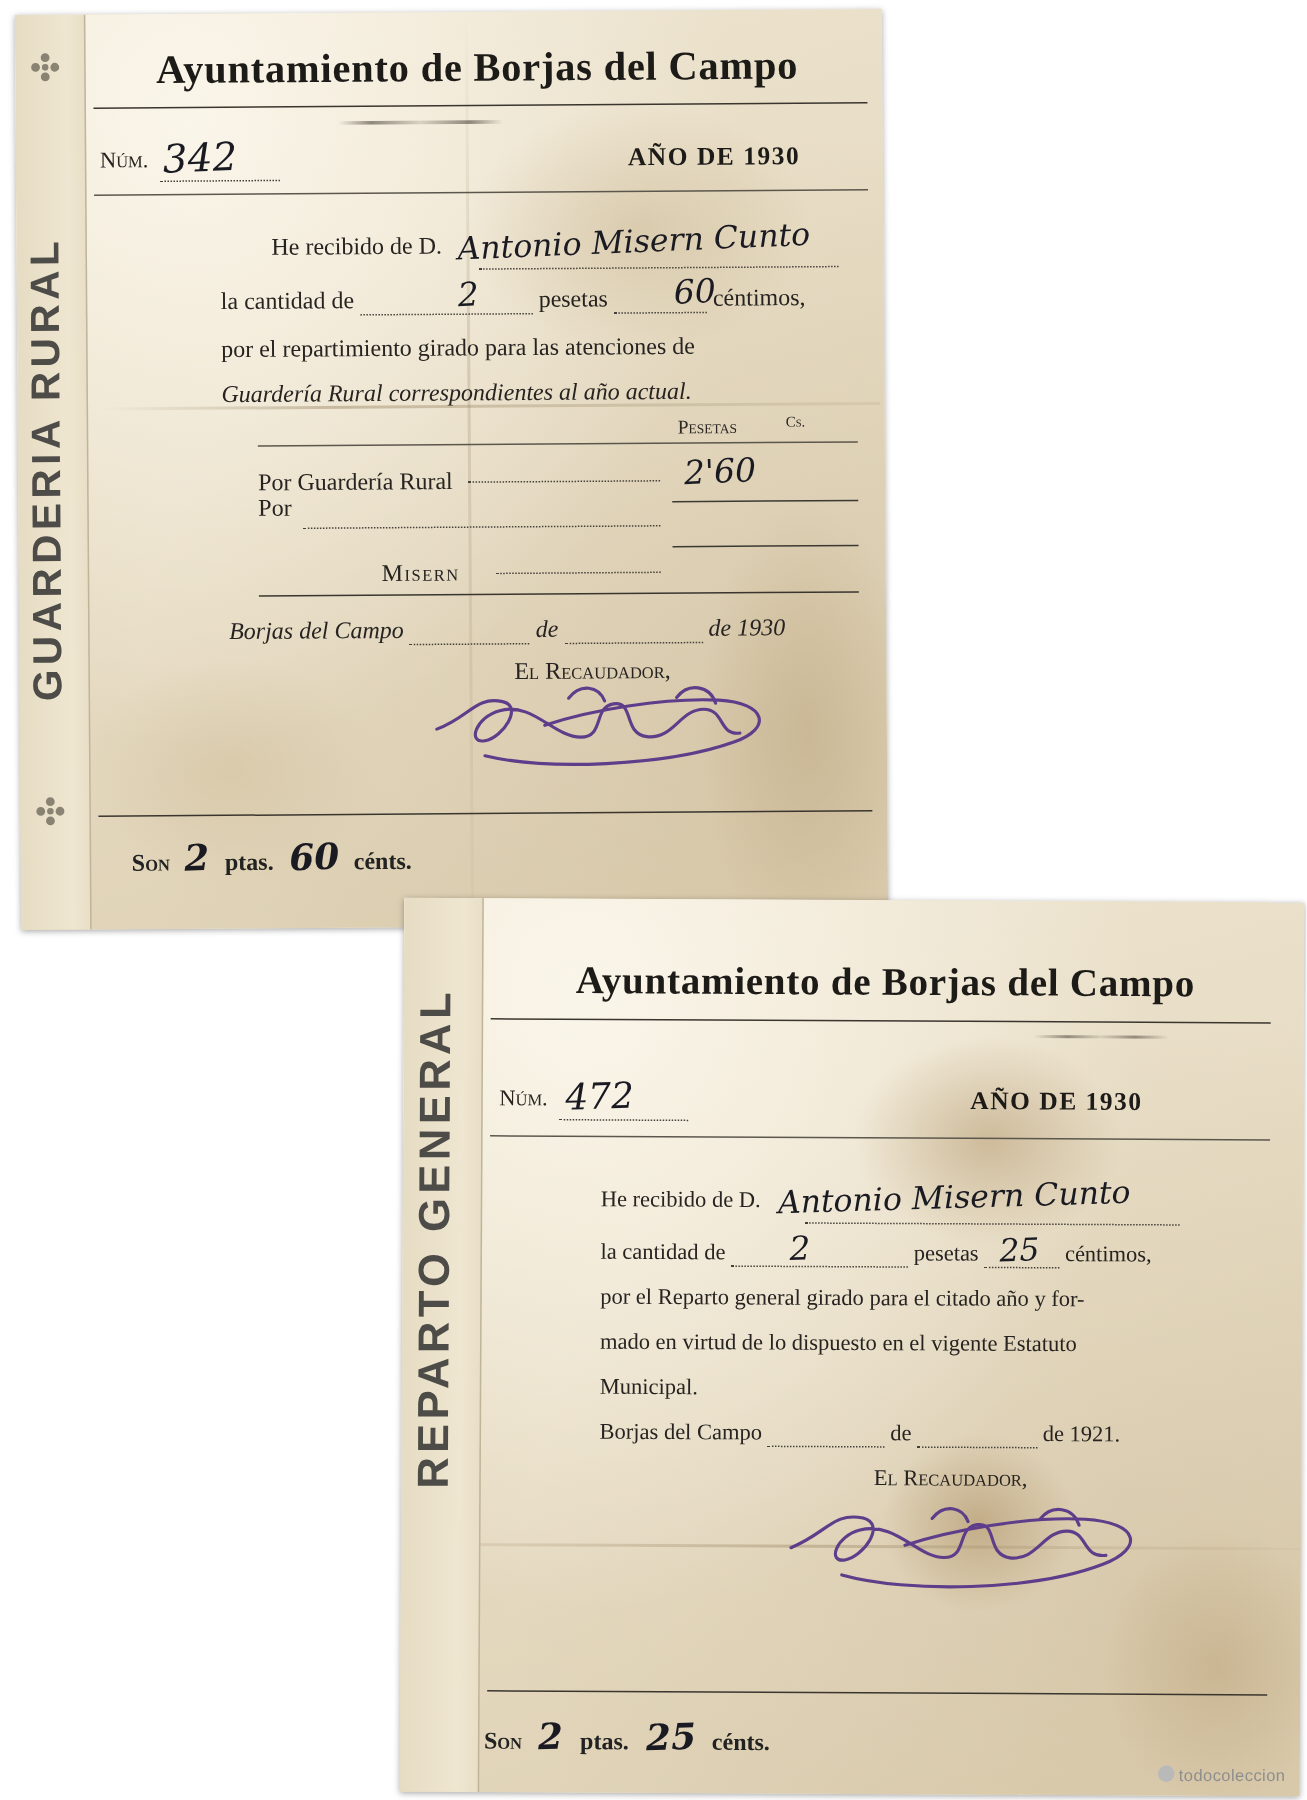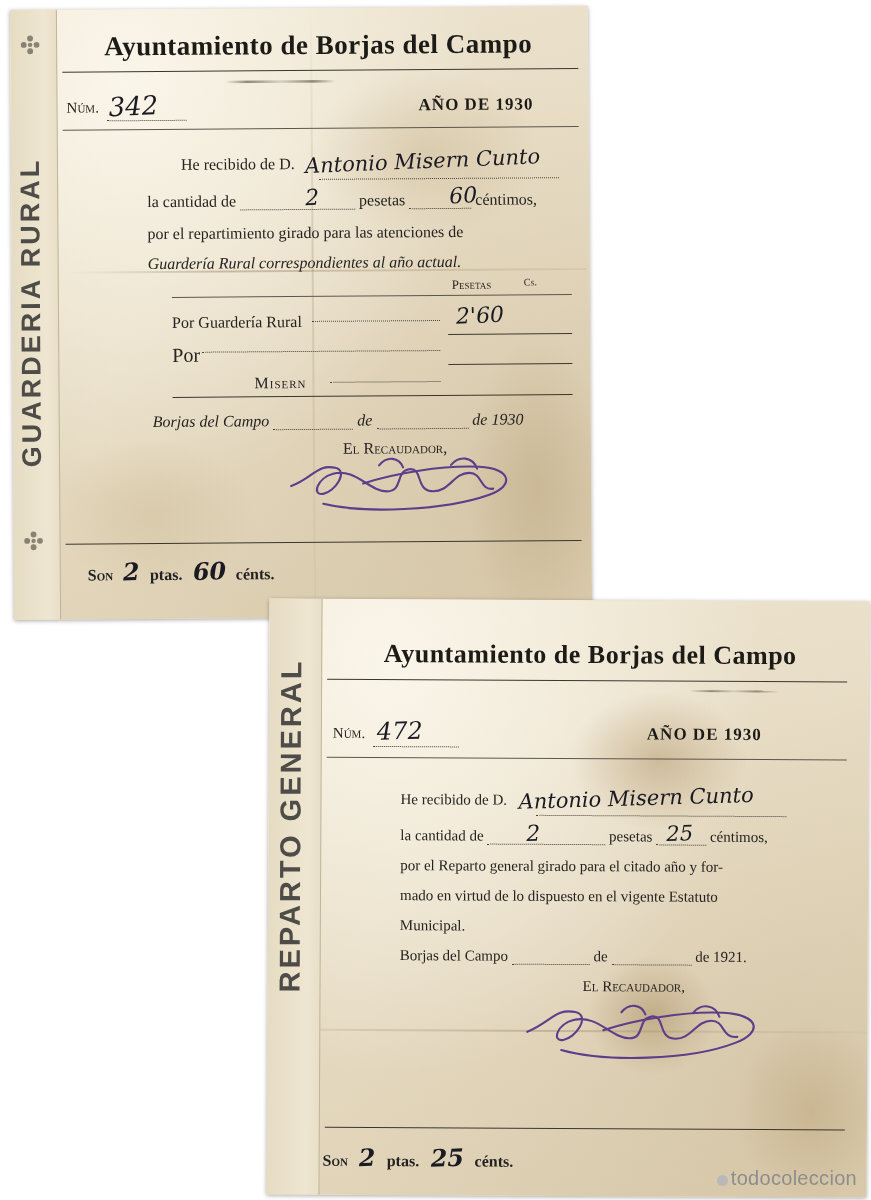--- a/index.html
+++ b/index.html
@@ -202,21 +202,21 @@
 
   <div class="sm-caps" style="position:absolute; left:440px; top:270px; font-size:13px; color:#2b2824;">Pesetas</div>
   <div class="sm-caps" style="position:absolute; left:512px; top:270px; font-size:10px; color:#2b2824;">Cs.</div>
   <div class="hr-thin" style="left:160px; top:288px; width:400px;"></div>
 
   <div class="body-line" style="position:absolute; left:160px; top:305px; font-size:16px;">Por Guardería Rural</div>
   <div style="position:absolute; left:300px; top:313px; width:128px; border-bottom:1px dotted #46423a;"></div>
   <div class="hand" style="position:absolute; left:444px; top:296px; font-size:22px;">2'60</div>
   <div class="rule" style="position:absolute; left:436px; top:326px; width:124px; height:1px;"></div>
 
-  <div class="body-line" style="position:absolute; left:160px; top:335px; font-size:20px;">Por</div>
+  <div class="body-line" style="position:absolute; left:160px; top:322px; font-size:16px;">Por</div>
   <div style="position:absolute; left:190px; top:343px; width:238px; border-bottom:1px dotted #46423a;"></div>
   <div class="rule" style="position:absolute; left:436px; top:356px; width:124px; height:1px;"></div>
 
   <div class="sm-caps body-line" style="position:absolute; left:242px; top:366px; font-size:16px; letter-spacing:1px;">Misern</div>
   <div style="position:absolute; left:318px; top:374px; width:110px; border-bottom:1px dotted #46423a;"></div>
   <div class="hr" style="left:160px; top:388px; width:400px;"></div>
 
   <div class="body-line" style="position:absolute; left:140px; top:404px; font-size:16px; font-style:italic;">
     <span>Borjas del Campo</span>
     <span class="dots" style="width:80px; height:14px;"></span>
@@ -314,15 +314,15 @@
 
   <div style="position:absolute; left:56px; top:544px; font-size:16px; color:#222; font-weight:bold;">
     <span class="sm-caps">Son</span>
     <span class="hand" style="font-size:24px; margin:0 7px;">2</span>
     <span>ptas.</span>
     <span class="hand" style="font-size:24px; margin:0 7px;">25</span>
     <span>cénts.</span>
   </div>
 </div>
 
-<div class="wm" style="right:14px; bottom:10px; font-size:20px;">
+<div class="wm" style="right:14px; bottom:10px; font-size:11px;">
   <span class="wm-dot"></span><span>todocoleccion</span>
 </div>
 
 </body></html>

